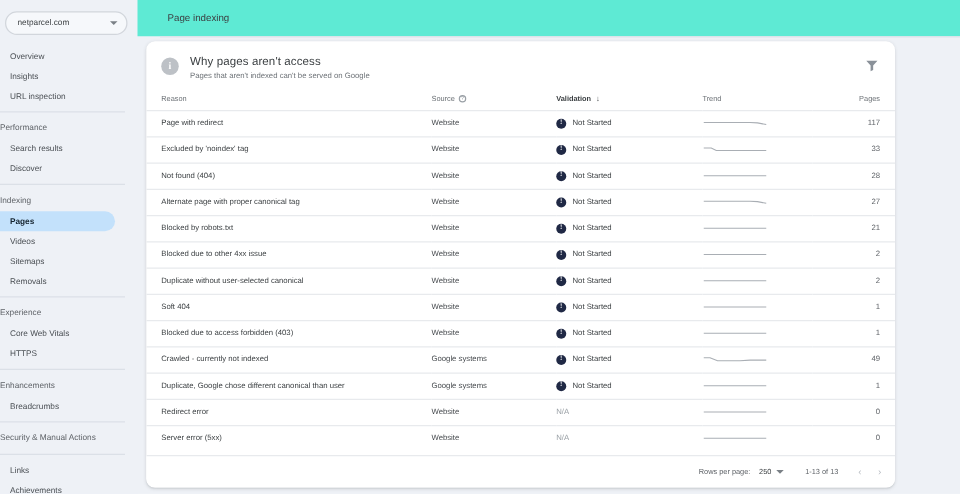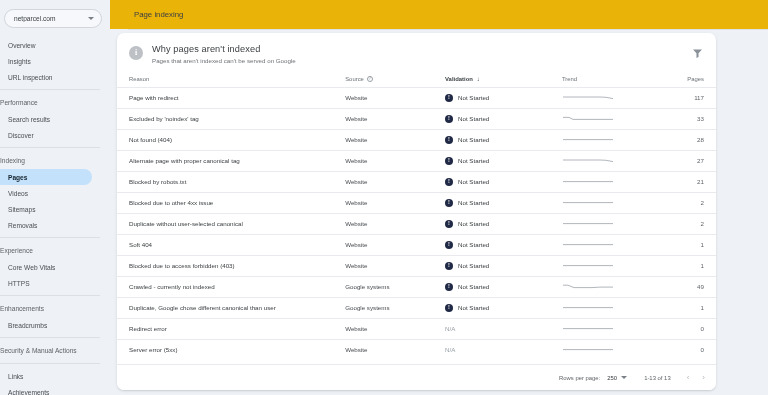--- a/index.html
+++ b/index.html
@@ -58,21 +58,21 @@
     margin-right: 18px;
     color: #16242f;
     font-weight: bold;
   }
   .nav-sep { height: 1px; background: #dbe0e7; margin: 4px 10px 4px 0; }
 
   
   .main { flex: 1; position: relative; height: 395px; }
   .topbar {
     height: 29px; display: flex; align-items: center;
-    padding-left: 24px; background: #eab308;
+    padding-left: 24px; background: #5eead4;
   }
   .topbar .title { font-size: 7.8px; color: #3c4043; }
   .topbar-rule {
     position: absolute; left: 18px; right: 0; top: 29px;
     height: 1px; background: #dde2e9;
   }
 
   
   .card {
     position: absolute;
@@ -211,21 +211,21 @@
       <div class="title">Page indexing</div>
     </div>
     <div class="topbar-rule"></div>
 
     <div class="card">
       <div class="card-head">
         <div class="info-circle">
             <span>i</span>
           </div>
         <div class="head-text">
-          <div class="head-title">Why pages aren't indexed</div>
+          <div class="head-title">Why pages aren't access</div>
           <div class="head-sub">Pages that aren't indexed can't be served on Google</div>
         </div>
         <div class="filter-icon">
           <svg viewBox="0 0 16 16" width="11" height="11" aria-hidden="true">
             <path d="M1.5 2.2h13l-5 5.6v5.2l-3 1.6V7.8z" fill="#8a9199"></path>
           </svg>
         </div>
       </div>
 
       <table>

